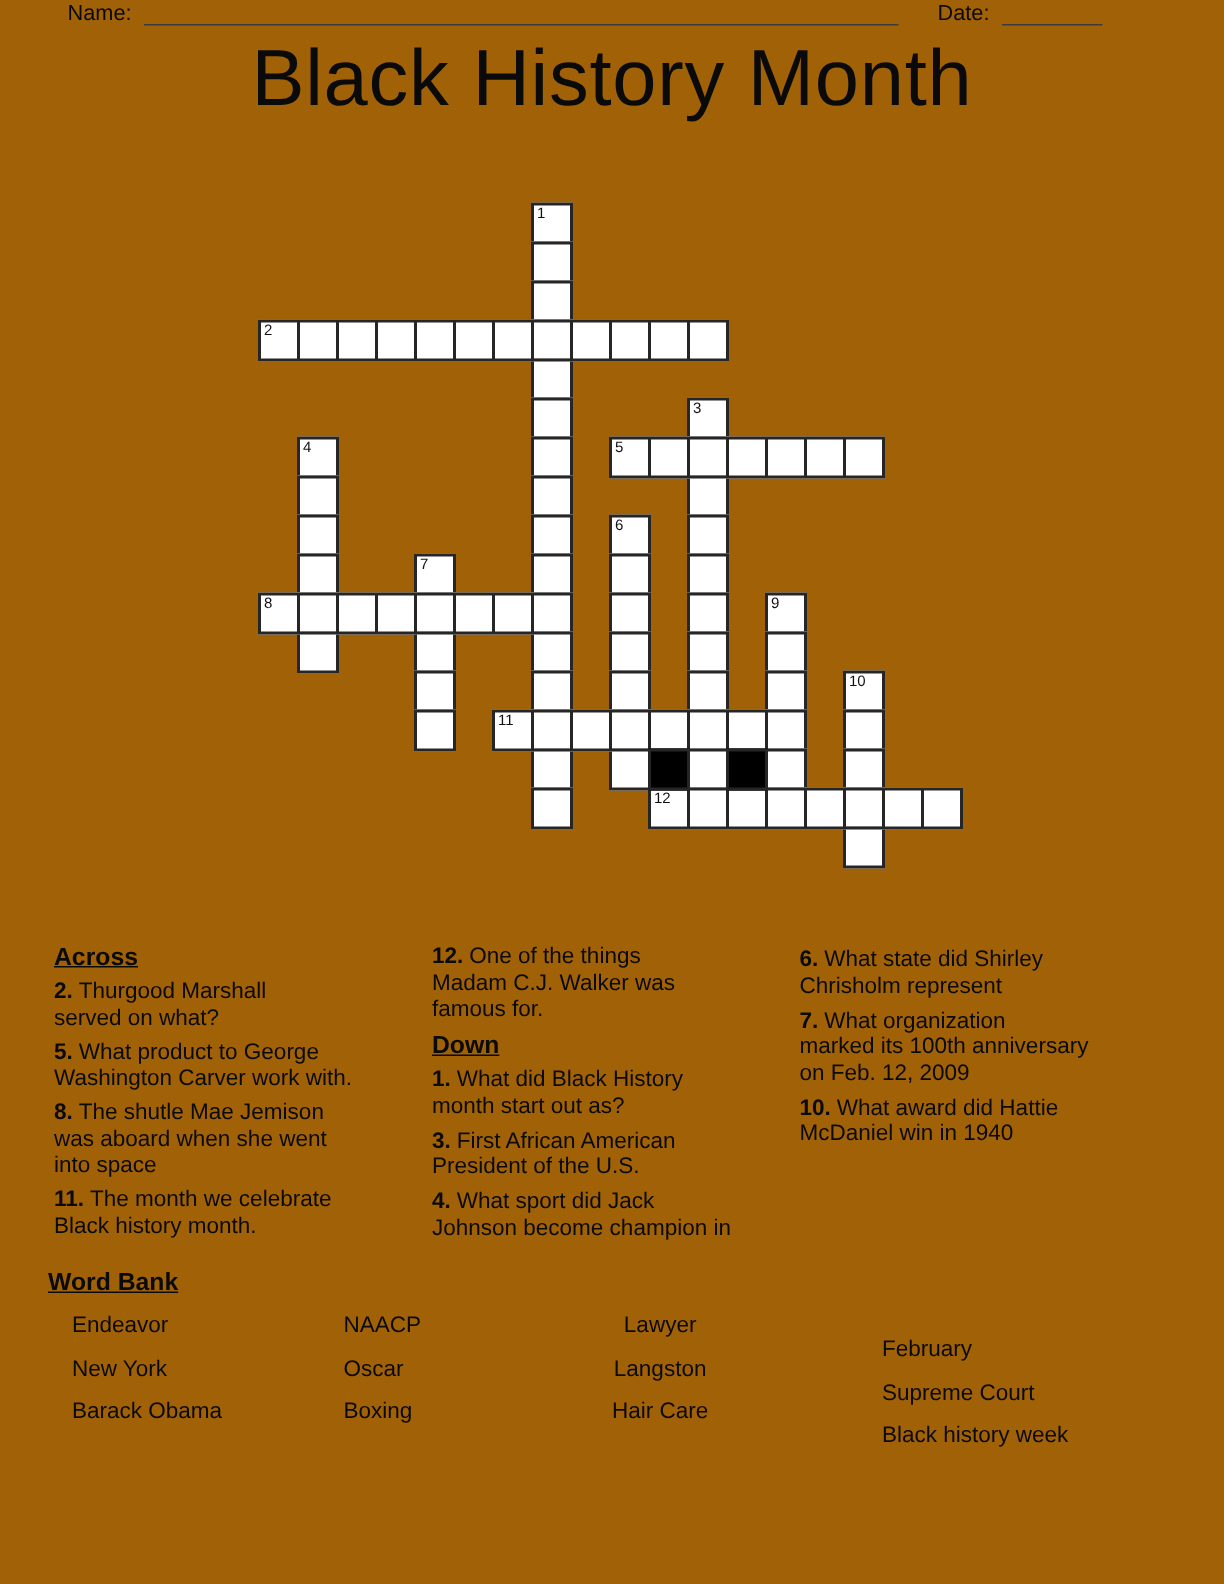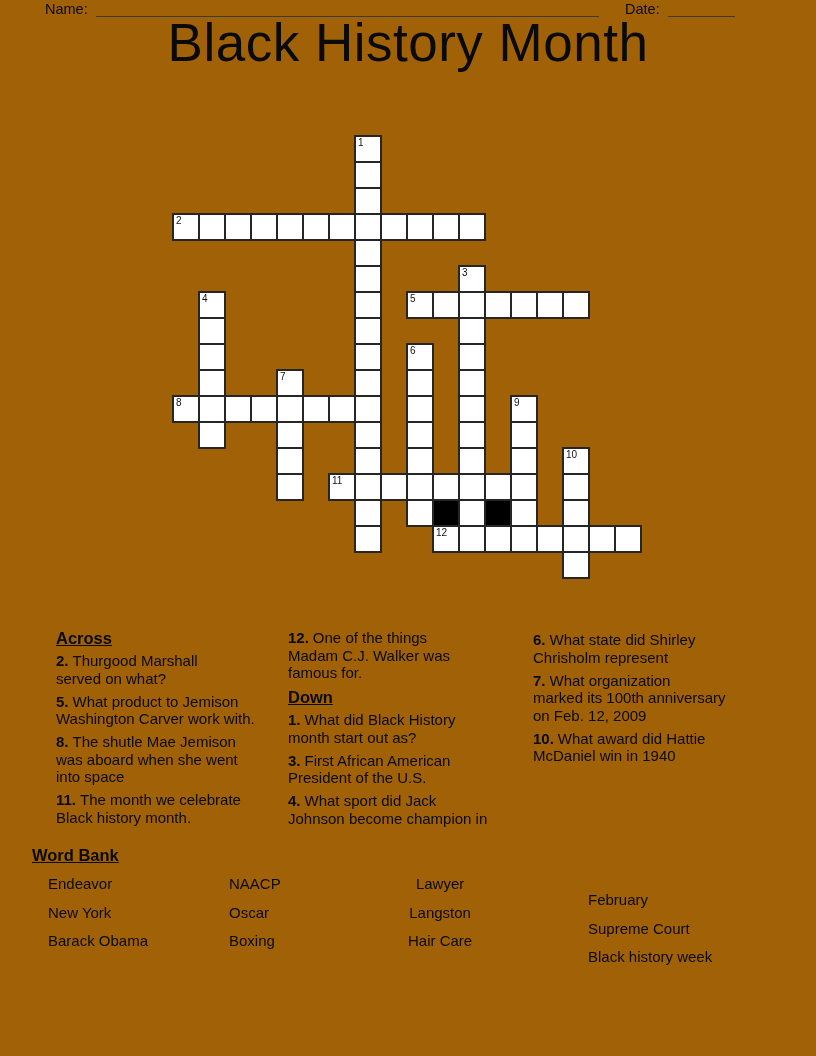--- a/index.html
+++ b/index.html
@@ -10,37 +10,37 @@
   }
   
   .hdr-label{position:absolute; top:1px; font-size:14.5px; line-height:16px;}
   #name-label{left:45px;}
   #date-label{left:625px;}
   .blank-line{position:absolute; top:16px; border-top:1.5px solid #3c3c3c; height:0;}
   #name-line{left:96px; width:503px;}
   #date-line{left:668px; width:67px;}
   
   .title{
-    position:absolute; top:16px; left:0; right:0; text-align:center;
+    position:absolute; top:26px; left:0; right:0; text-align:center;
     font-size:53px; line-height:53px; letter-spacing:0.5px; font-weight:400;
   }
   
   .grid{position:absolute;}
   .cw-cell{
     position:absolute; width:28px; height:28px; box-sizing:border-box;
     border:2px solid #262626; background:#fff;
   }
   .cw-black{background:#000;}
   .cw-num{
     position:absolute; top:0px; left:2px; font-size:10px; line-height:11px;
     color:#111;
   }
   
   .clue-col{position:absolute; top:628px;}
-  #clue-col-1{left:56px;  width:238px;}
+  #clue-col-1{left:36px;  width:238px;}
   #clue-col-2{left:288px; width:246px;}
   #clue-col-3{left:533px; width:260px;}
   .section-head{
     font-size:16.5px; line-height:20px; font-weight:700;
     text-decoration:underline; margin:0 0 4px 0;
   }
   .clue{font-size:15px; line-height:17.5px; margin:0 0 5.5px 0;}
   .clue-num{font-weight:700; margin-right:4px;}
   .clue-text{white-space:pre-line;}
   
@@ -175,21 +175,21 @@
       <div class="cw-cell" style="left: 415px; top: 389px;"></div>
       <div class="cw-cell" style="left: 441px; top: 389px;"></div>
       <div class="cw-cell cw-black" style="left: 259px; top: 363px;"></div>
       <div class="cw-cell cw-black" style="left: 311px; top: 363px;"></div>
     </div>
 
   <div class="clue-col" id="clue-col-1">
     <h2 class="section-head">Across</h2>
     <p class="clue"><span class="clue-num">2.</span><span class="clue-text">Thurgood Marshall
 served on what?</span></p>
-    <p class="clue"><span class="clue-num">5.</span><span class="clue-text">What product to Jemison
+    <p class="clue"><span class="clue-num">5.</span><span class="clue-text">What product to George
 Washington Carver work with.</span></p>
     <p class="clue"><span class="clue-num">8.</span><span class="clue-text">The shutle Mae Jemison
 was aboard when she went
 into space</span></p>
     <p class="clue"><span class="clue-num">11.</span><span class="clue-text">The month we celebrate
 Black history month.</span></p>
   </div>
 
   <div class="clue-col" id="clue-col-2">
     <p class="clue" style="margin-top:1px"><span class="clue-num">12.</span><span class="clue-text">One of the things

